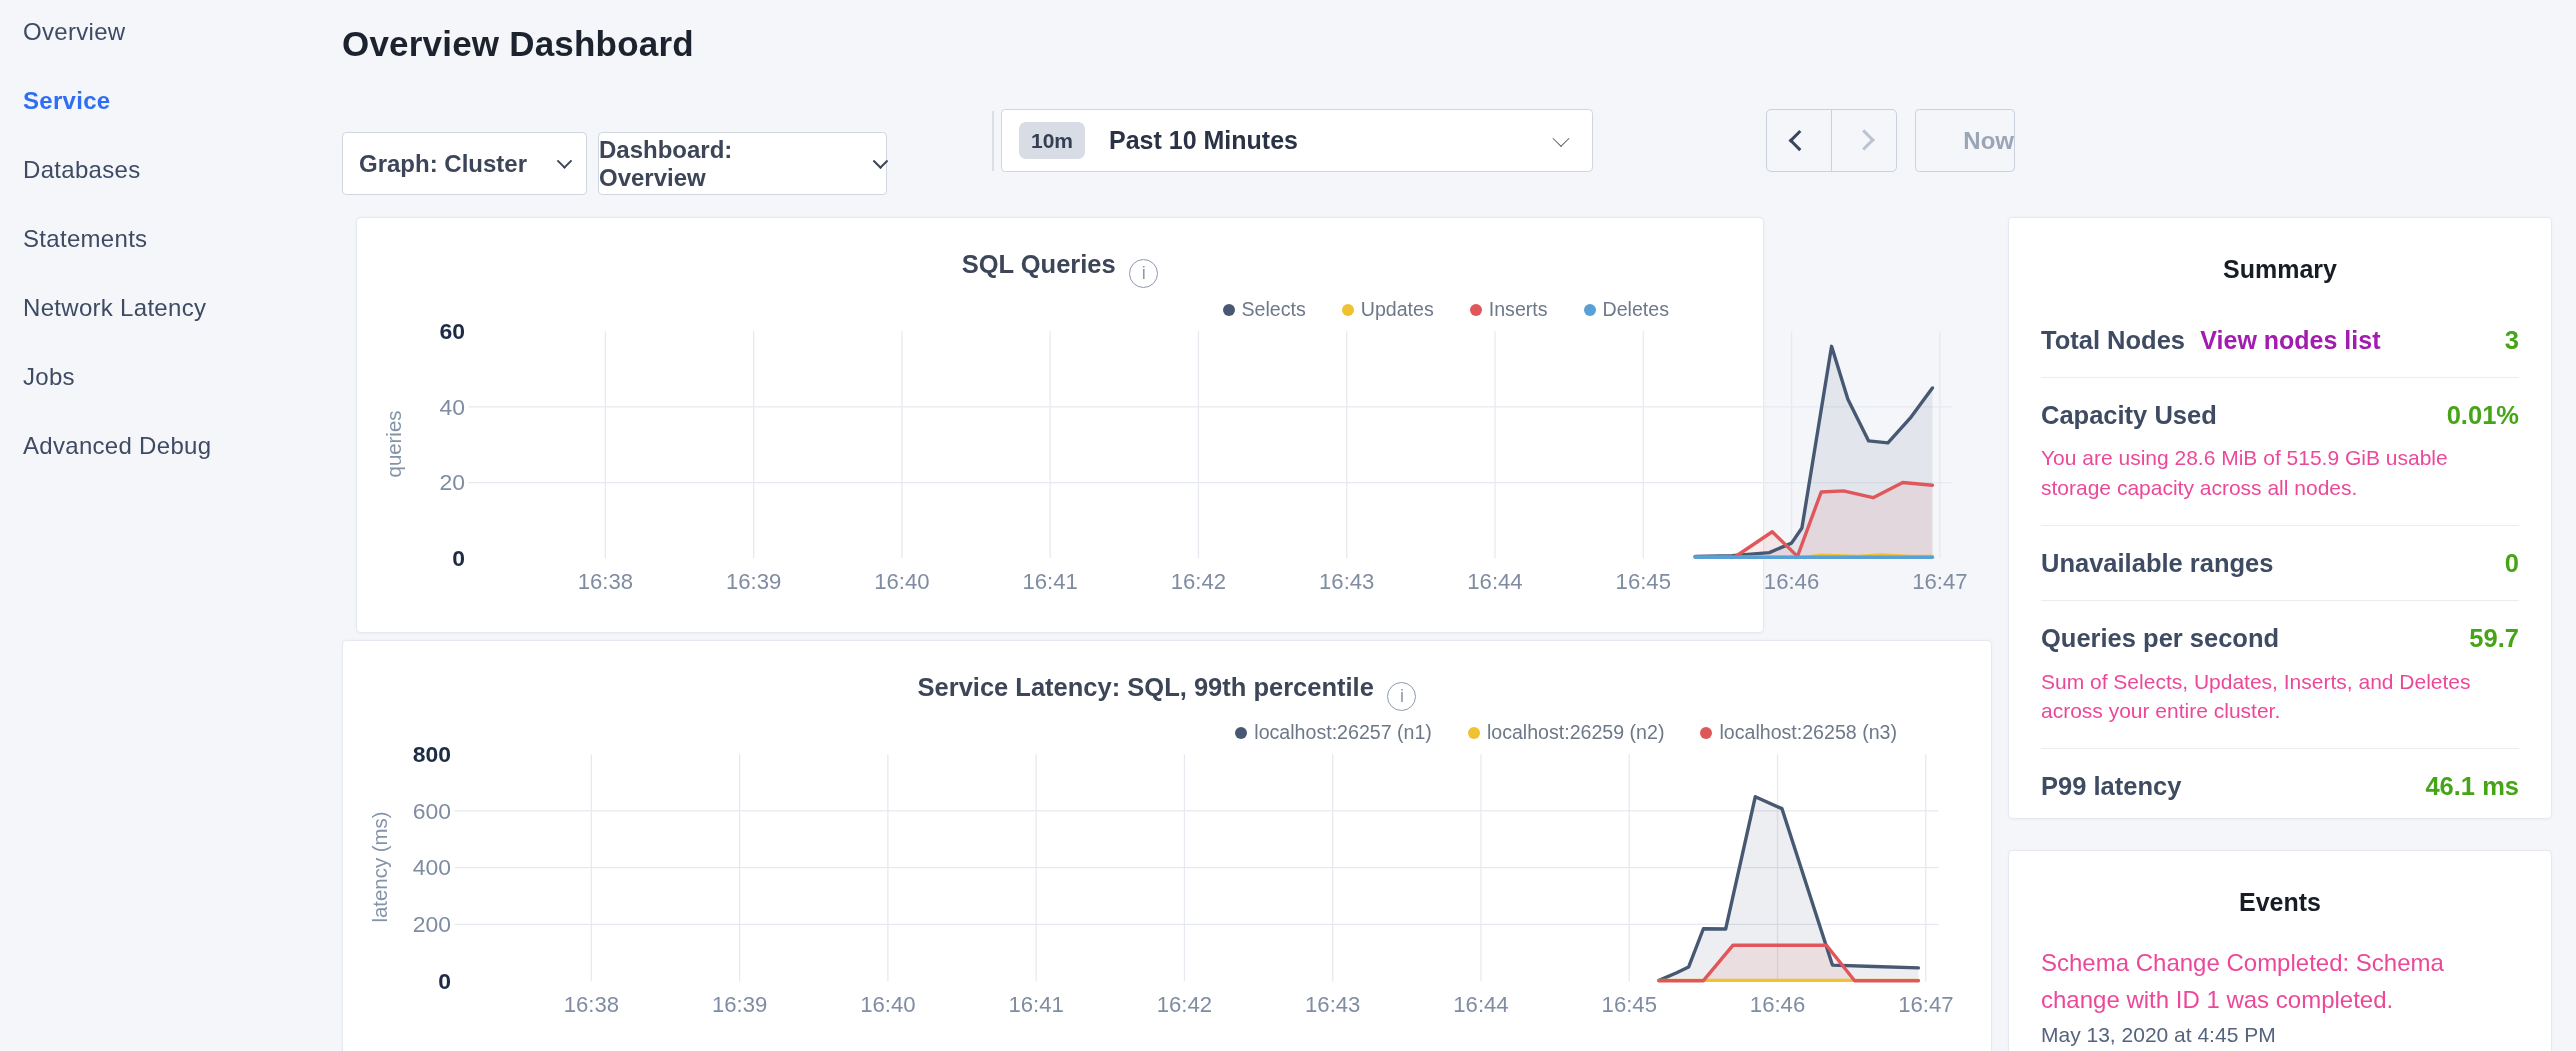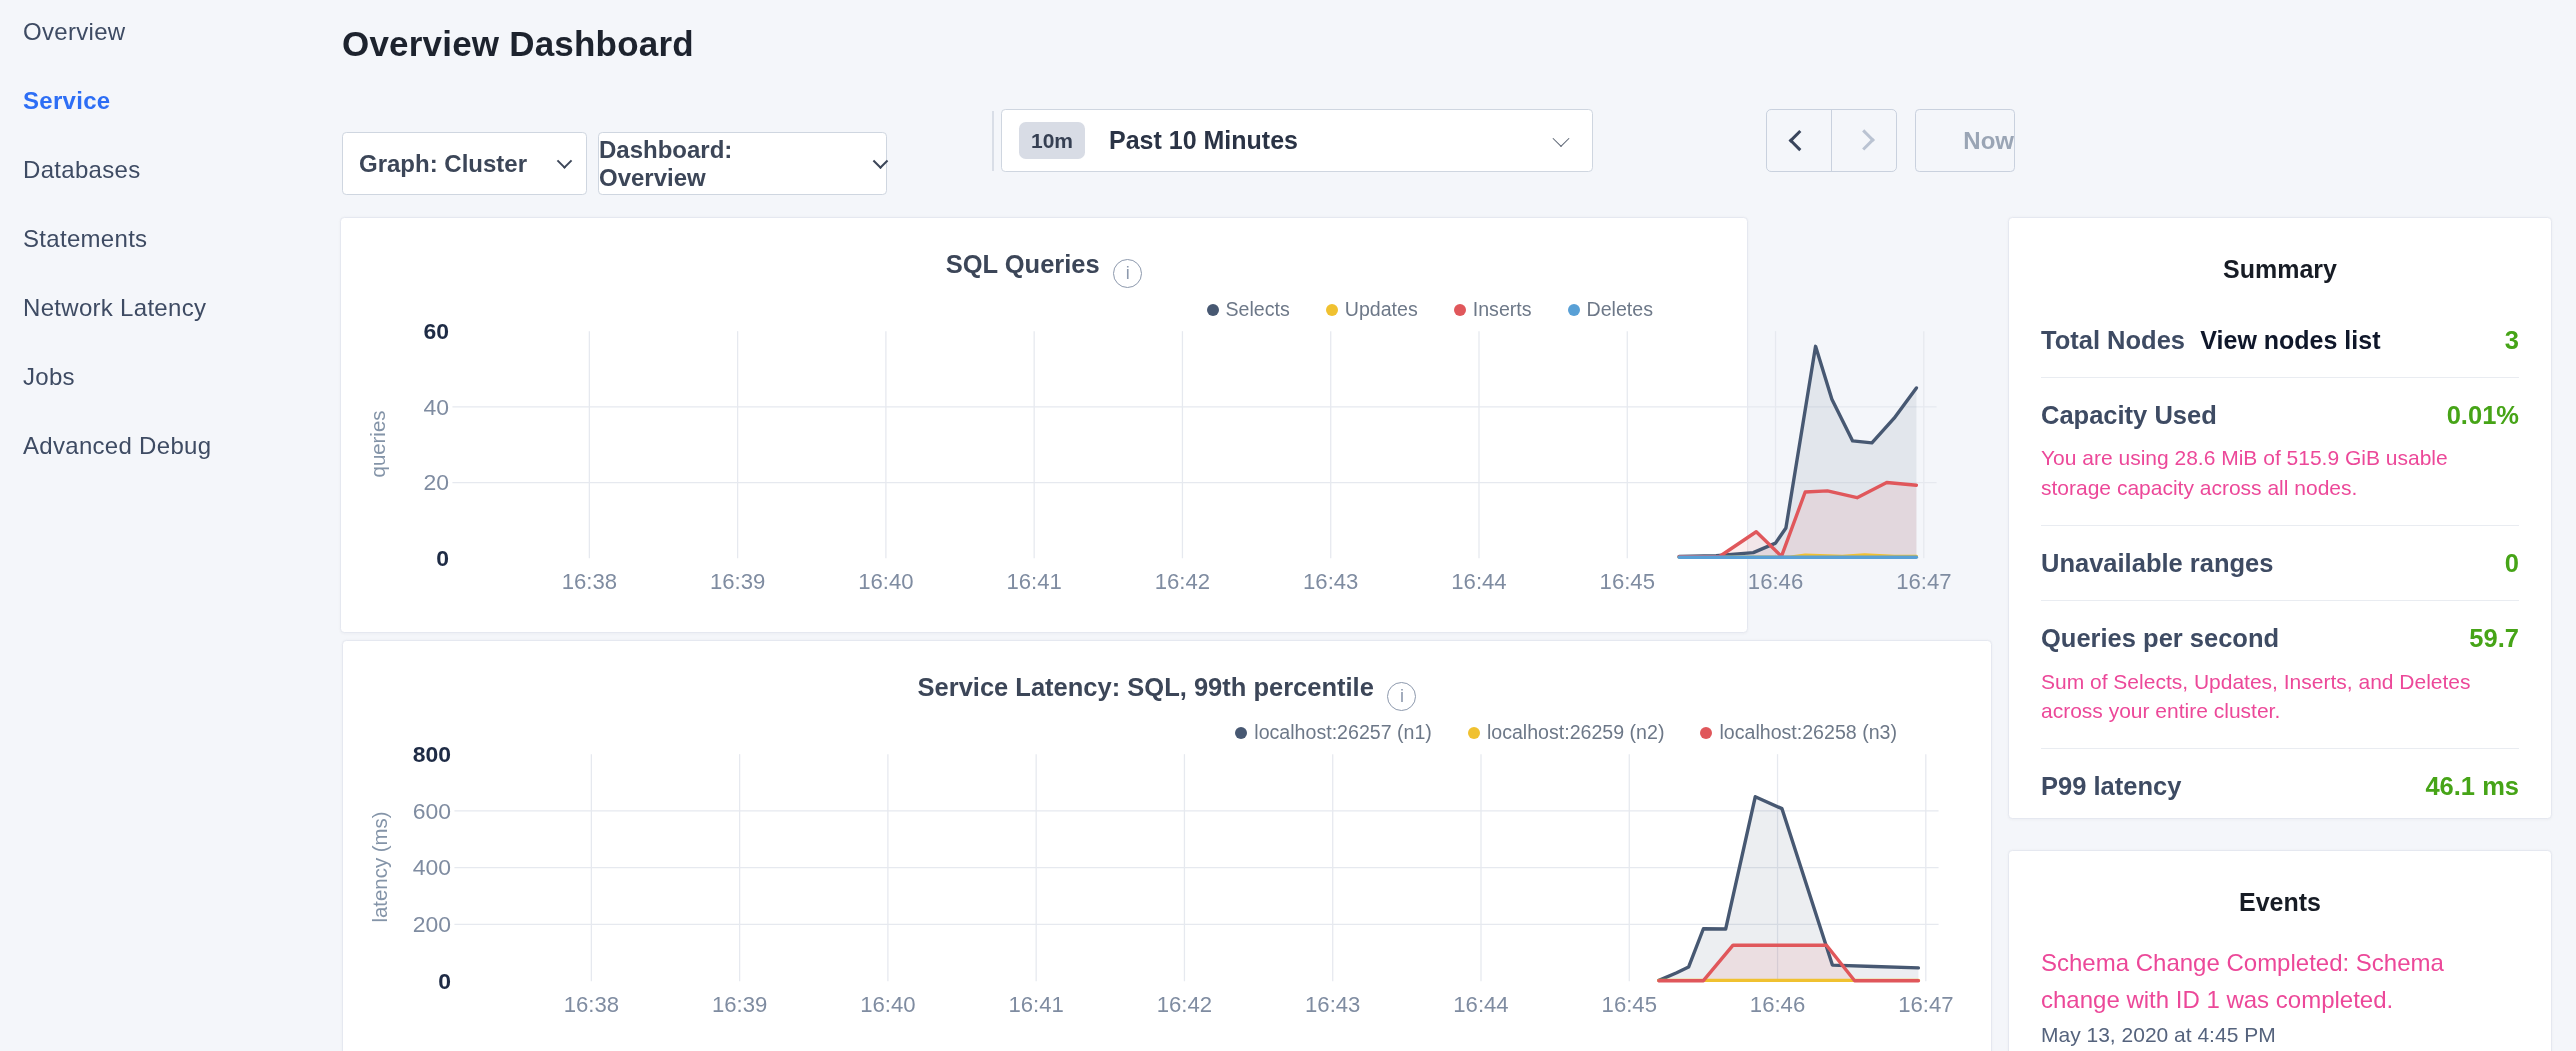--- a/index.html
+++ b/index.html
@@ -63,21 +63,21 @@
   #now-btn {
     left:1915px; width:100px; justify-content:flex-end;
     background:transparent; border:0.9px solid #c9d1de; color:#9aa5b5; font-size:24px;
   }
 
   
   .card {
     position:absolute; background:#ffffff; border:0.9px solid #e5e8f0; border-radius:4.3px;
     box-shadow:0 0.9px 2.6px rgba(40,50,70,.04);
   }
-  #chart-card-0 { left:340px; top:217px; width:1408px; height:416px; }
+  #chart-card-0 { left:356px; top:217px; width:1408px; height:416px; }
   #chart-card-1 { left:342px; top:640px; width:1650px; height:416px; }
 
   .chart-title-row {
     position:absolute; top:32px; left:0; right:0; text-align:center;
     font-size:25.5px; font-weight:700; color:#3c4658;
   }
   .info-icon {
     display:inline-flex; width:29px; height:29px; border:1.7px solid #8d99ad; border-radius:50%;
     align-items:center; justify-content:center; font-size:18px; font-weight:400; color:#8d99ad;
     margin-left:13.6px; vertical-align:-6px; cursor:pointer;
@@ -98,21 +98,21 @@
 
   
   #summary-card { left:2008px; top:217px; width:544px; height:602px; padding:0 32px; }
   #events-card  { left:2008px; top:850px; width:544px; height:230px; padding:0 32px; }
   .panel-title { text-align:center; font-size:25px; font-weight:700; color:#171c25; padding-top:37px; }
   .srows { margin-top:18.7px; }
   .srow { border-top:0.9px solid #e9ecf1; padding:23px 0 22px; }
   .srow.first { border-top:none; }
   .srow-main { display:flex; align-items:baseline; }
   .srow-label { font-size:25.5px; font-weight:700; color:#3e4b63; }
-  .srow-link { font-size:25px; font-weight:600; color:#0f172a; margin-left:15.3px; cursor:pointer; }
+  .srow-link { font-size:25px; font-weight:600; color:#a21caf; margin-left:15.3px; cursor:pointer; }
   .srow-value { margin-left:auto; font-size:25.5px; font-weight:700; color:#46a417; }
   .srow-desc { font-size:21px; color:#ec4899; line-height:1.42; margin-top:13.6px; }
 
   .event-item { margin-top:27px; }
   .event-text { font-size:24px; color:#ec4899; line-height:1.55; width:451px; }
   .event-date { font-size:21px; color:#55637d; margin-top:5.1px; }
 </style>
 </head>
 <body>
 

